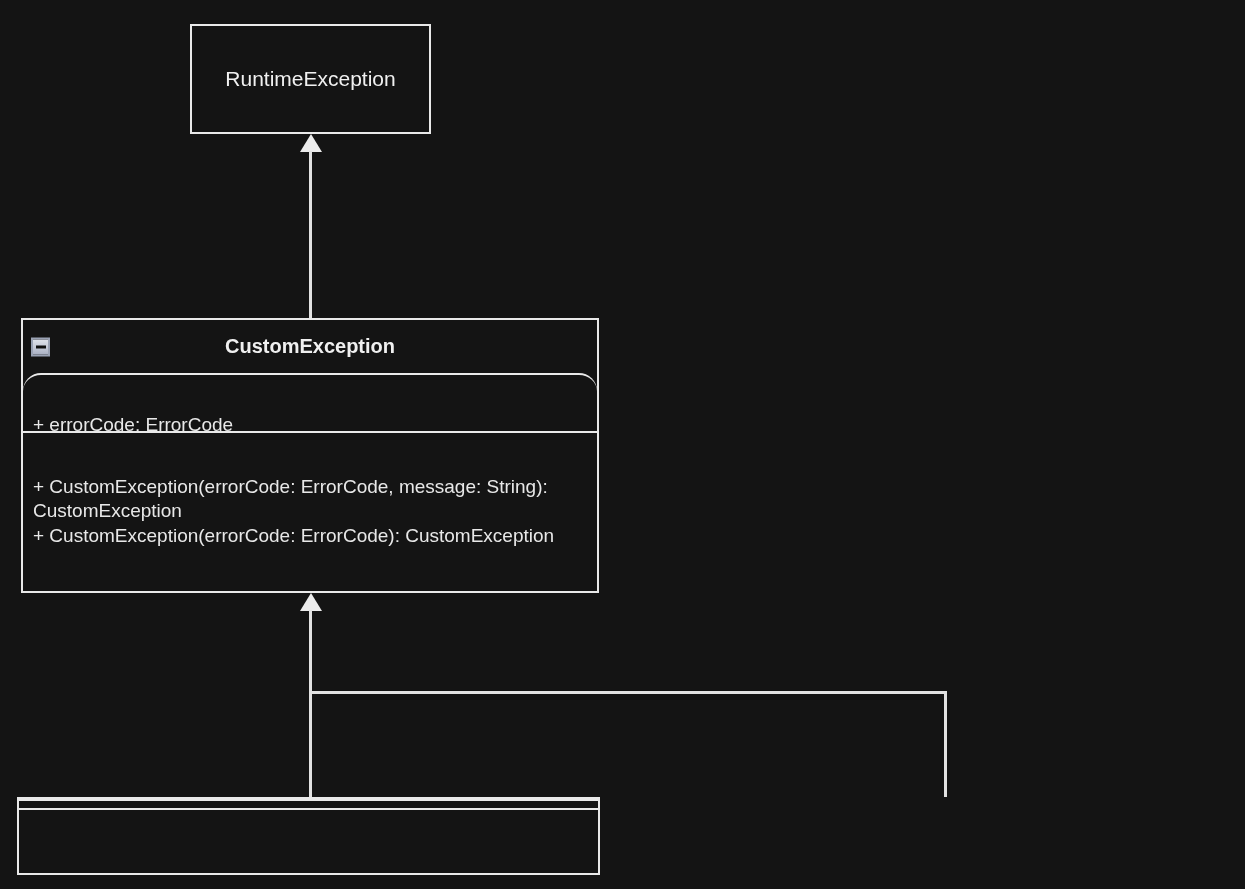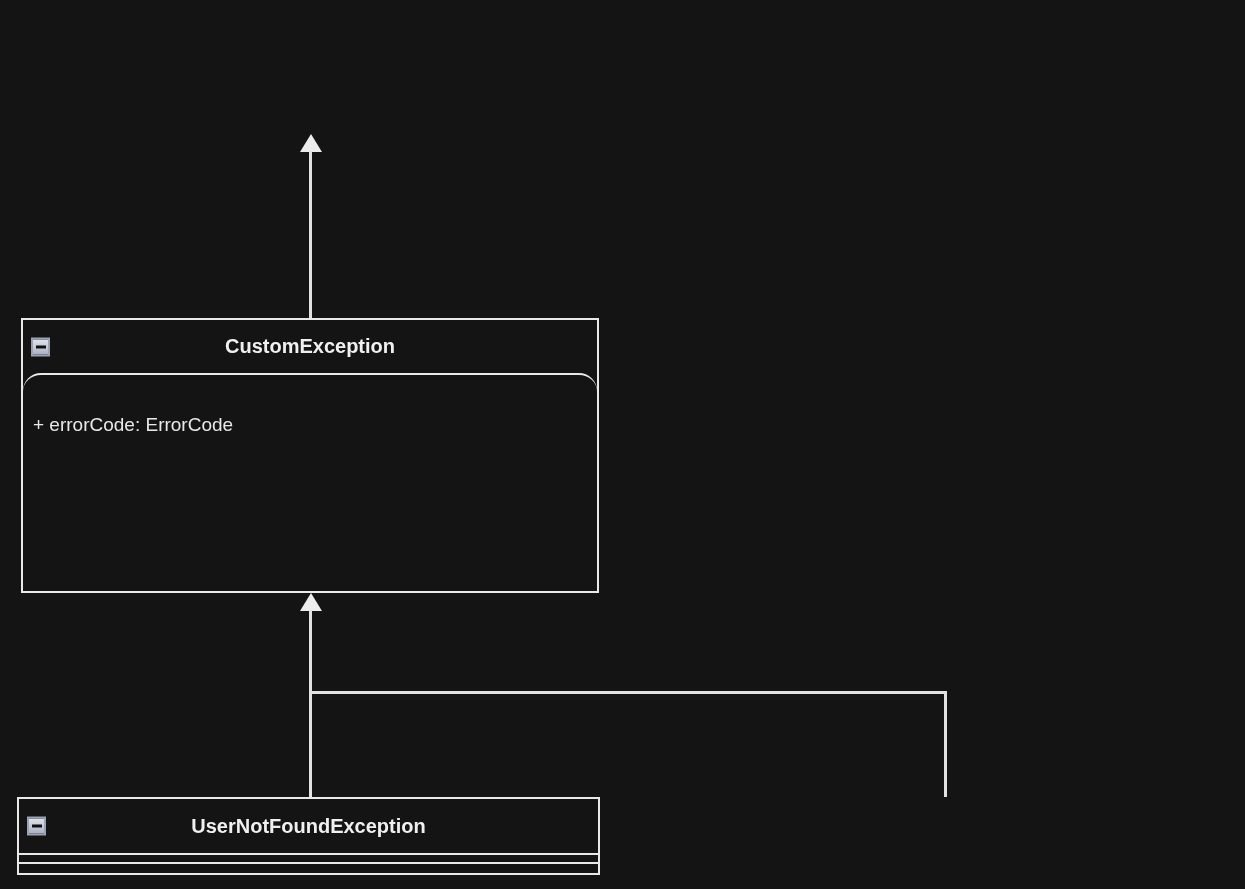--- a/index.html
+++ b/index.html
@@ -88,51 +88,54 @@
     border-left: 11px solid transparent;
     border-right: 11px solid transparent;
     border-bottom: 18px solid #ececec;
   }
 </style>
 </head>
 <body>
 
 <div id="canvas">
 
+  <div class="uml-class" style="left:190px; top:24px; width:241px; height:110px;">
+    <div class="uml-header" style="height:106px; font-size:21px;">
+      <span class="uml-title">RuntimeException</span>
+    </div>
+  </div>
 
   <div class="arrowhead" style="left:300px; top:134px;"></div>
   <div class="conn conn-v" style="left:309px; top:151px; height:167px;"></div>
 
   <div class="uml-class" style="left:21px; top:318px; width:578px; height:275px;">
     <div class="uml-header bold" style="height:53px; font-size:20px;border-radius:12px;">
       <span class="collapse-icon">
         <span class="bar"></span>
       </span>
       <span class="uml-title">CustomException</span>
     </div>
     <div class="uml-compartment" style="height:58px; font-size:19px; padding-top:13px;border-radius:18px;">
       <span>+ errorCode: ErrorCode</span>
     </div>
+    <div class="uml-compartment" style="height:160px; font-size:19px; padding-top:17px;">
+      <span>+ CustomException(errorCode: ErrorCode, message: String): CustomException
++ CustomException(errorCode: ErrorCode): CustomException</span>
+    </div>
   </div>
 
   <div class="arrowhead" style="left:300px; top:593px;"></div>
 
   <div class="conn conn-v" style="left:309px; top:610px; height:187px;"></div>
 
   <div class="conn conn-h" style="left:309px; top:691px; width:638px;"></div>
 
   <div class="conn conn-v" style="left:944px; top:691px; height:106px;"></div>
 
   <div class="uml-class" style="left:17px; top:797px; width:583px; height:78px;">
-    <div class="uml-header bold" style="height:54px; font-size:20px;">
-      <span class="collapse-icon">
-        <span class="bar"></span>
-      </span>
-      <span class="uml-title">UserNotFoundException</span>
-    </div>
     <div class="uml-compartment empty">
       <span></span>
     </div>
     <div class="uml-compartment empty">
       <span></span>
     </div>
   </div>
 
 
 </div>

